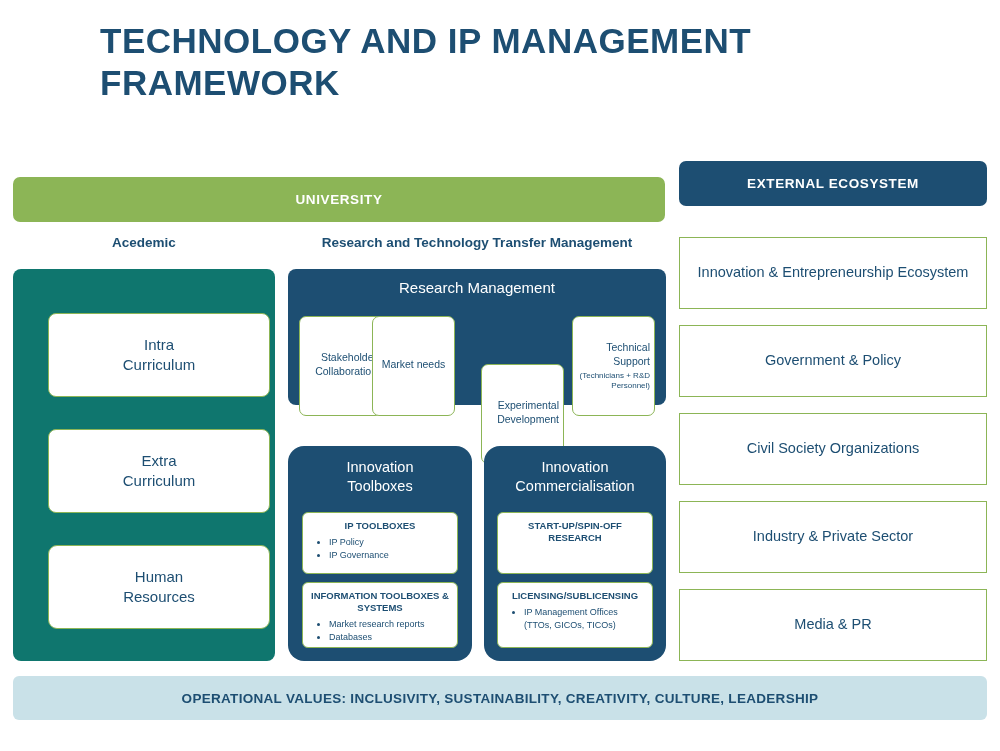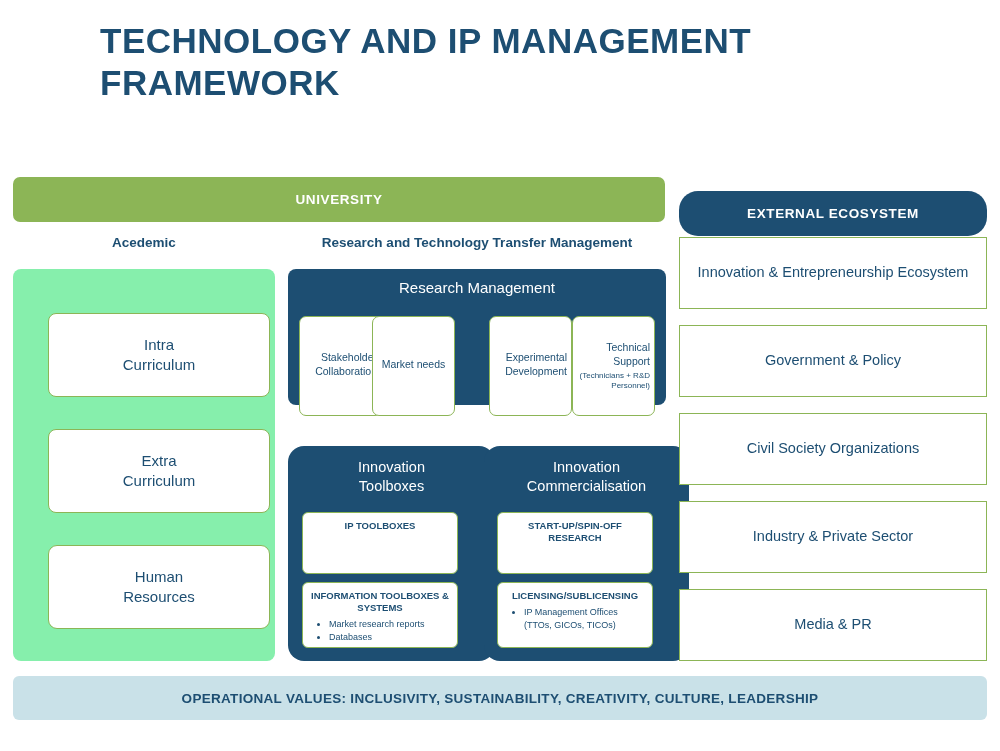--- a/index.html
+++ b/index.html
@@ -50,25 +50,24 @@
   }
   .bar-university {
     left: 13px;
     top: 177px;
     width: 652px;
     height: 45px;
     background: #8cb556;
   }
   .bar-external {
     left: 679px;
-    top: 191px;
+    top: 161px;
     width: 308px;
     height: 45px;
     background: #1d4e72;
-    border-radius: 19px;
   }
 
   
   .subhead {
     position: absolute;
     font-weight: bold;
     font-size: 13.5px;
     color: #1d4e72;
     text-align: center;
   }
@@ -83,21 +82,21 @@
     width: 378px;
   }
 
   
   .panel-academic {
     position: absolute;
     left: 13px;
     top: 269px;
     width: 262px;
     height: 392px;
-    background: #86efac;
+    background: #0f766e;
     border-radius: 8px;
   }
   .acad-card {
     position: absolute;
     left: 35px;
     width: 220px;
     height: 82px;
     background: #ffffff;
     border: 1.5px solid #8cb556;
     border-radius: 8px;
@@ -151,29 +150,28 @@
     padding: 0 4px;
     box-sizing: border-box;
   }
   .rm-card .sub {
     font-size: 8px;
     margin-top: 2px;
     line-height: 1.25;
   }
   .rm-1 { left: 11px; }
   .rm-2 { left: 84px; }
-  .rm-3 { left: 201px; }
+  .rm-3 { left: 193px; margin-top: 48px; }
   .rm-4 { left: 284px; }
 
   
   .panel-dark {
     position: absolute;
     background: #1d4e72;
     border-radius: 16px;
-    padding-left: 23px;
   }
   .panel-toolboxes {
     left: 288px;
     top: 446px;
     width: 184px;
     height: 215px;
   }
   .panel-commercial {
     left: 484px;
     top: 446px;
@@ -304,20 +302,24 @@
     <div class="rm-card rm-4">
       <div>Technical Support</div>
       <div class="sub">(Technicians + R&amp;D Personnel)</div>
     </div>
   </div>
 
   <div class="panel-dark panel-toolboxes">
     <div class="panel-title">Innovation<br>Toolboxes</div>
     <div class="box tb-1">
       <div class="box-title">IP TOOLBOXES</div>
+      <ul>
+        <li>IP Policy</li>
+        <li>IP Governance</li>
+      </ul>
     </div>
     <div class="box tb-2">
       <div class="box-title">INFORMATION TOOLBOXES &amp; SYSTEMS</div>
       <ul>
         <li>Market research reports</li>
         <li>Databases</li>
       </ul>
     </div>
   </div>
 

